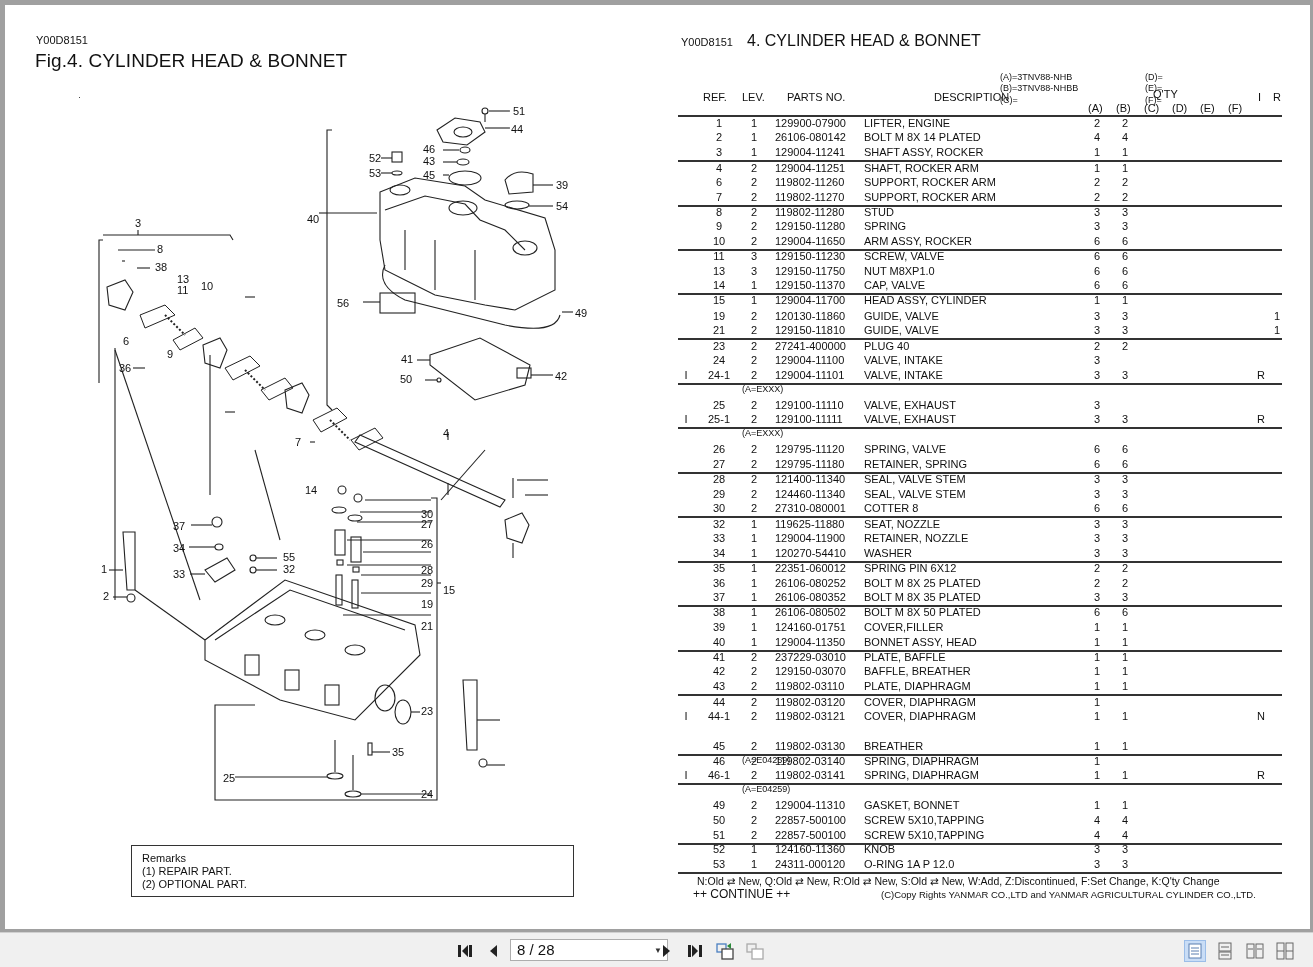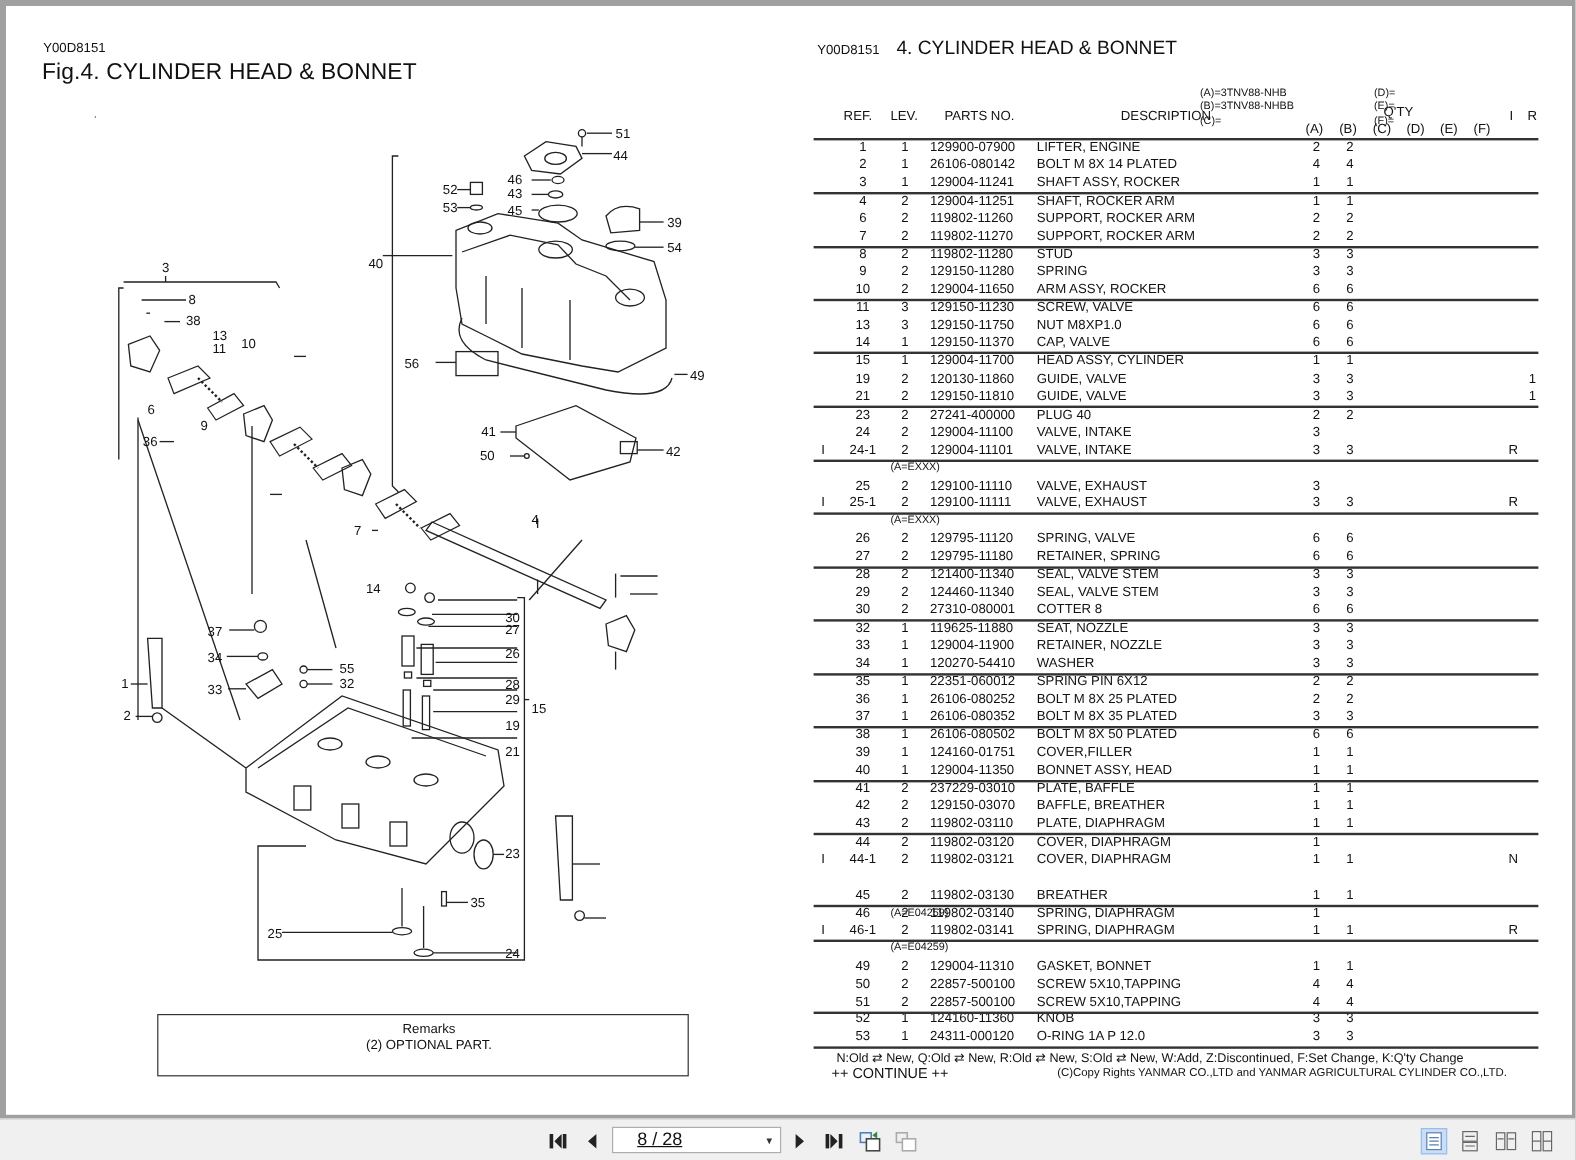--- a/index.html
+++ b/index.html
@@ -4,21 +4,21 @@
 <style>
   html, body { margin:0; padding:0; }
   body { width:1313px; height:967px; background:#a0a0a0; position:relative; overflow:hidden;
          font-family:"Liberation Sans", sans-serif; color:#111; }
   .page { position:absolute; left:5px; top:5px; width:1305px; height:924px; background:#fff; }
   .abs { position:absolute; white-space:nowrap; }
   .docid-left { left:31px; top:29px; font-size:11px; }
   .fig-title { left:30px; top:45px; font-size:19px; letter-spacing:0.1px; }
   .dot { left:74px; top:92px; width:1px; height:1px; background:#444; }
   .remarks { left:126px; top:840px; width:441px; height:50px; border:1px solid #333; font-size:11px; line-height:13px; padding:0; }
-  .remarks div { padding-left:10px;text-align:center; }
+  .remarks div { padding-left:10px; }
   .remarks .r0 { margin-top:6px; }
   #diagram { position:absolute; left:80px; top:95px; width:520px; height:720px; }
   .callout { font-size:11px; font-family:"Liberation Sans", sans-serif; }
 
   .docid-right { left:676px; top:31px; font-size:11px; }
   .sec-title { left:742px; top:27px; font-size:16px; }
   .model { font-size:9px; line-height:11.5px;margin-top:20px; }
   .hdr { font-size:11px; }
   .toprule { position:absolute; left:673px; top:110px; width:604px; height:1.5px; background:#333; }
 
@@ -35,21 +35,21 @@
   .c-x { left:594px; width:10px; text-align:center; }
   .note { position:absolute; left:737px; font-size:9px; }
   .sep { position:absolute; left:673px; width:604px; height:1.5px; background:#333; }
 
   .legend { left:692px; top:870px; font-size:10.5px; }
   .cont { left:688px; top:882px; font-size:12px; }
   .copy { left:876px; top:884px; font-size:9.5px; }
 
   .toolbar { position:absolute; left:0; top:932px; width:1313px; height:35px; background:#f0f0f0; border-top:1px solid #d0d0d0; }
   .tb-btn { position:absolute; top:8px; width:20px; height:20px; display:flex; align-items:center; justify-content:center; cursor:pointer; }
-  .page-field { position:absolute; left:510px; top:6px; width:141px; height:22px; background:#fff; border:1px solid #adadad; box-sizing:border-box; font-size:15px; line-height:20px; padding-left:20px;text-decoration:underline; }
+  .page-field { position:absolute; left:510px; top:6px; width:158px; height:22px; background:#fff; border:1px solid #adadad; box-sizing:border-box; font-size:15px; line-height:20px; padding-left:6px; }
   .page-field .dd { position:absolute; right:5px; top:1px; font-size:8px; color:#333; }
   .view-btn { position:absolute; top:7px; width:22px; height:22px; display:flex; align-items:center; justify-content:center; }
   .view-btn.active { background:#c9ddf6; border:1px solid #9bbde8; box-sizing:border-box; }
 </style>
 </head>
 <body>
 
 <div class="page">
 
   <div class="abs docid-left">Y00D8151</div>
@@ -270,20 +270,21 @@
       <text x="18" y="500">2</text>
       <text x="336" y="615">23</text>
       <text x="307" y="656">35</text>
       <text x="138" y="682">25</text>
       <text x="336" y="698">24</text>
     </g>
   </svg>
 
   <div class="abs remarks">
     <div class="r0">Remarks</div>
+    <div>(1) REPAIR PART.</div>
     <div>(2) OPTIONAL PART.</div>
   </div>
 
   <div class="abs docid-right">Y00D8151</div>
   <div class="abs sec-title">4.  CYLINDER HEAD &amp; BONNET</div>
   <div class="abs model" style="left:995px; top:47px;">(A)=3TNV88-NHB</div>
   <div class="abs model" style="left:995px; top:58px;">(B)=3TNV88-NHBB</div>
   <div class="abs model" style="left:995px; top:70px;">(C)=</div>
   <div class="abs model" style="left:1140px; top:47px;">(D)=</div>
   <div class="abs model" style="left:1140px; top:58px;">(E)=</div>

